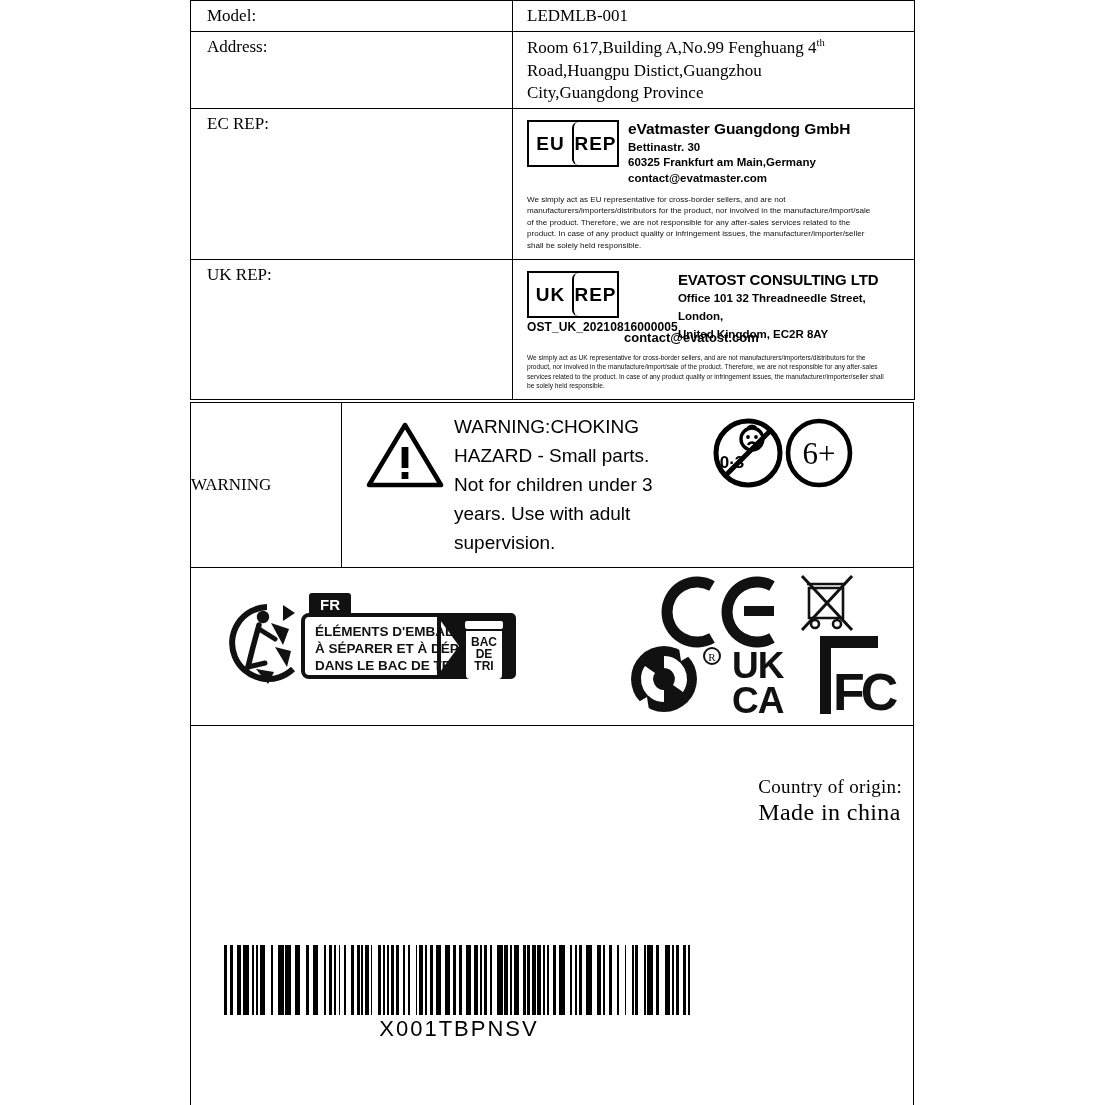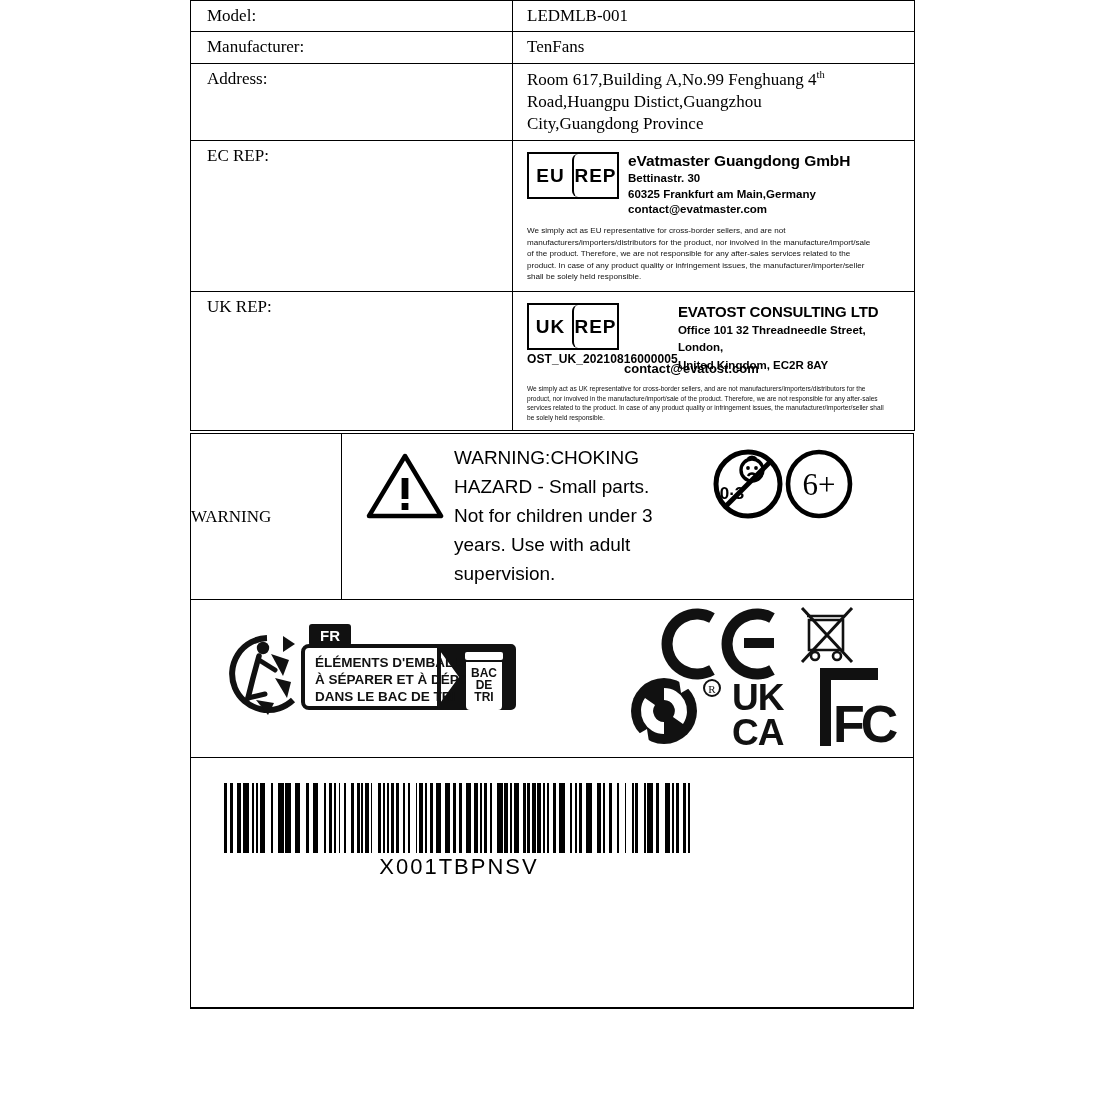--- a/index.html
+++ b/index.html
@@ -229,24 +229,20 @@
 
   <table class="spec-table">
     <colgroup>
         <col class="col-key">
         <col class="col-val">
       </colgroup>
     <tbody>
       <tr>
         <td>Model:</td>
         <td class="val">LEDMLB-001</td>
-      </tr>
-      <tr>
-        <td>Manufacturer:</td>
-        <td class="val">TenFans</td>
       </tr>
 
       <tr>
         <td>Address:</td>
         <td class="val">
           <div class="addr-line"><span>Room 617,Building A,No.99 Fenghuang 4</span><sup class="ord">th</sup></div>
           <div class="addr-line">Road,Huangpu Distict,Guangzhou</div>
           <div class="addr-line">City,Guangdong Province</div>
         </td>
       </tr>
@@ -414,20 +410,26 @@
 
         <g>
           <rect x="196" y="62" width="58" height="12" fill="#111"></rect>
           <rect x="196" y="74" width="11" height="66" fill="#111"></rect>
           <text x="209" y="136" font-family="Liberation Sans, sans-serif" font-size="52" font-weight="bold" fill="#111" letter-spacing="-4">FC</text>
         </g>
       </svg>
     </div>
   </div>
 
+  <div class="origin-area">
+    <div class="origin-block">
+      <div class="origin-label">Country of origin:</div>
+      <div class="origin-value">Made in china</div>
+    </div>
+  </div>
 
   <div class="barcode-area">
     <div class="barcode-wrap">
       <div class="bars" id="barcode-bars">
           <i style="width:3px"></i>
           <i class="g" style="width:3px"></i>
           <i style="width:4px"></i>
           <i class="g" style="width:4px"></i>
           <i style="width:4px"></i>
           <i class="g" style="width:3px"></i>

